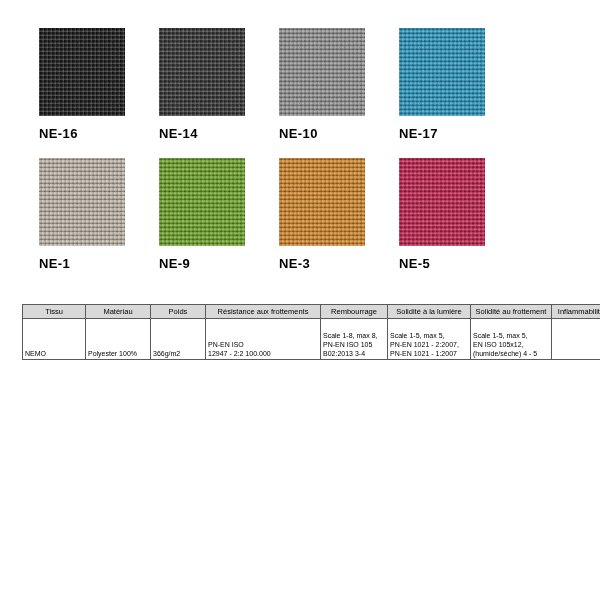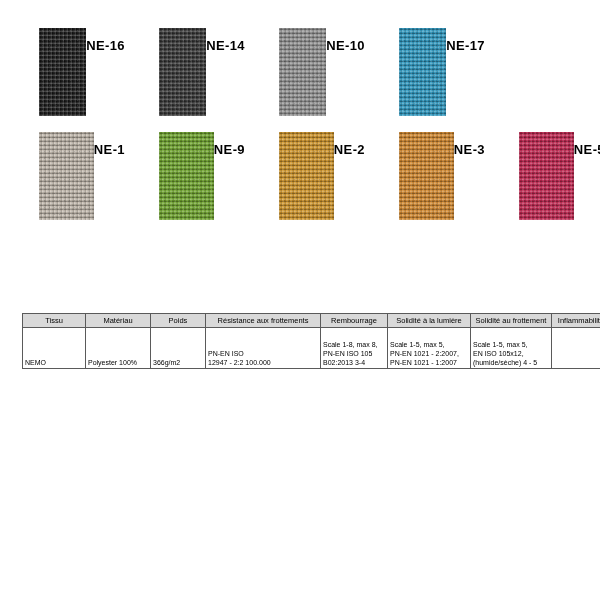--- a/index.html
+++ b/index.html
@@ -29,21 +29,21 @@
     padding-left: 31px;
     box-sizing: border-box;
   }
   .swatch-row.row-1 { padding-top: 28px; }
   .swatch-row.row-2 { padding-top: 16px; }
 
   .swatch-cell {
     width: 86px;
     margin-right: 26px;
     display: flex;
-    flex-direction: row;
+    flex-direction: column;
     align-items: flex-start;
     padding-left: 8px;
   }
 
   .swatch-chip {
     width: 86px;
     height: 88px;
     position: relative;
     overflow: hidden;
     background-color: #808080;
@@ -102,21 +102,21 @@
     font-weight: bold;
     letter-spacing: 0.4px;
     line-height: 16px;
     white-space: nowrap;
   }
 
   
   #spec-table-wrap {
     position: absolute;
     left: 22px;
-    top: 313px;
+    top: 304px;
     width: 548px;
   }
   table.spec {
     border-collapse: collapse;
     table-layout: fixed;
     width: 548px;
     font-size: 7px;
     line-height: 9px;
   }
   table.spec th,
@@ -205,27 +205,20 @@
     </div>
 
     <div class="swatch-cell">
       <div class="swatch-chip" style="background-color: rgb(114, 173, 43);">
         <div class="weave"></div>
         <div class="speckle"></div>
       </div>
       <div class="swatch-label">NE-9</div>
     </div>
 
-    <div class="swatch-cell">
-      <div class="swatch-chip" style="background-color: rgb(220, 155, 38);">
-        <div class="weave"></div>
-        <div class="speckle"></div>
-      </div>
-      <div class="swatch-label">NE-2</div>
-    </div>
 
     <div class="swatch-cell">
       <div class="swatch-chip" style="background-color: rgb(223, 142, 44);">
         <div class="weave"></div>
         <div class="speckle"></div>
       </div>
       <div class="swatch-label">NE-3</div>
     </div>
 
     <div class="swatch-cell">

